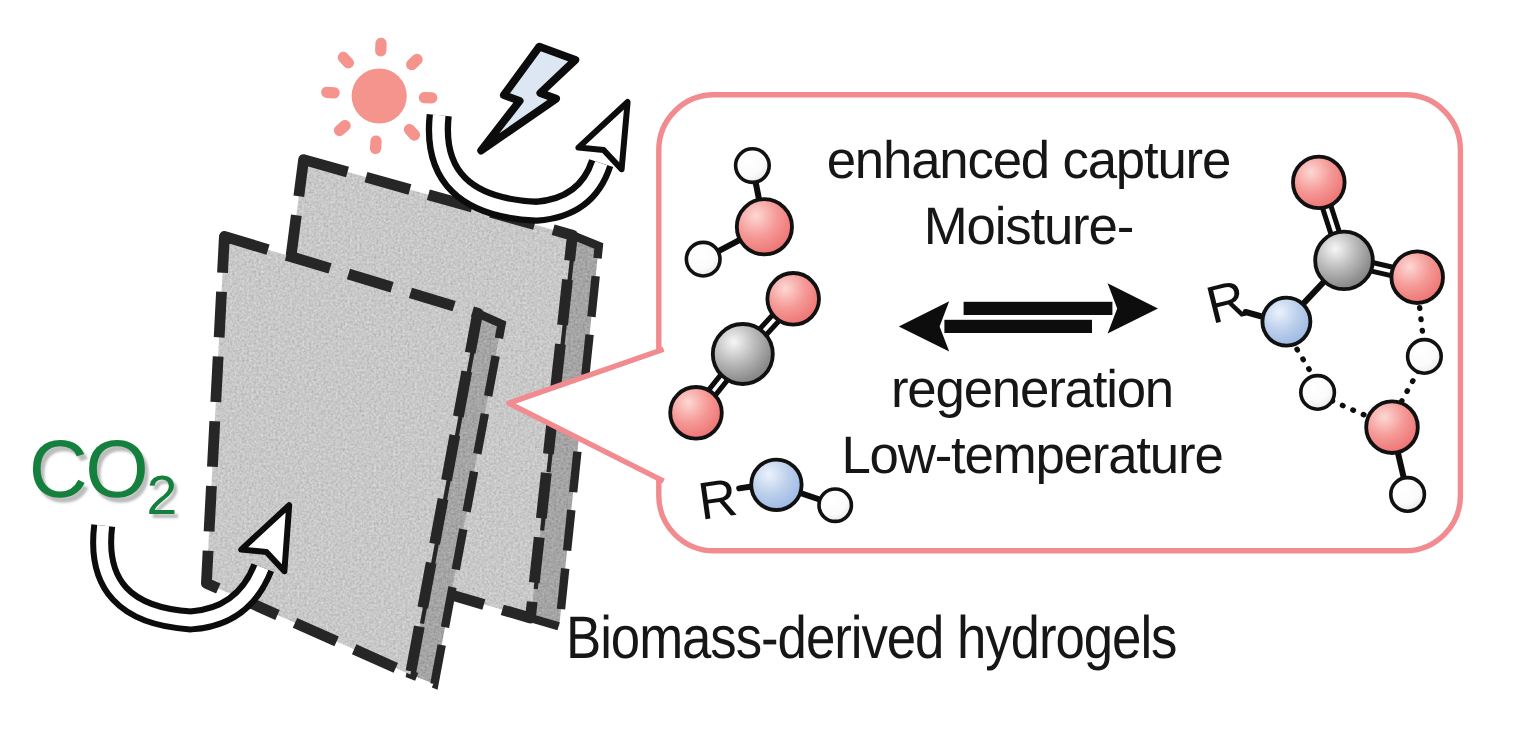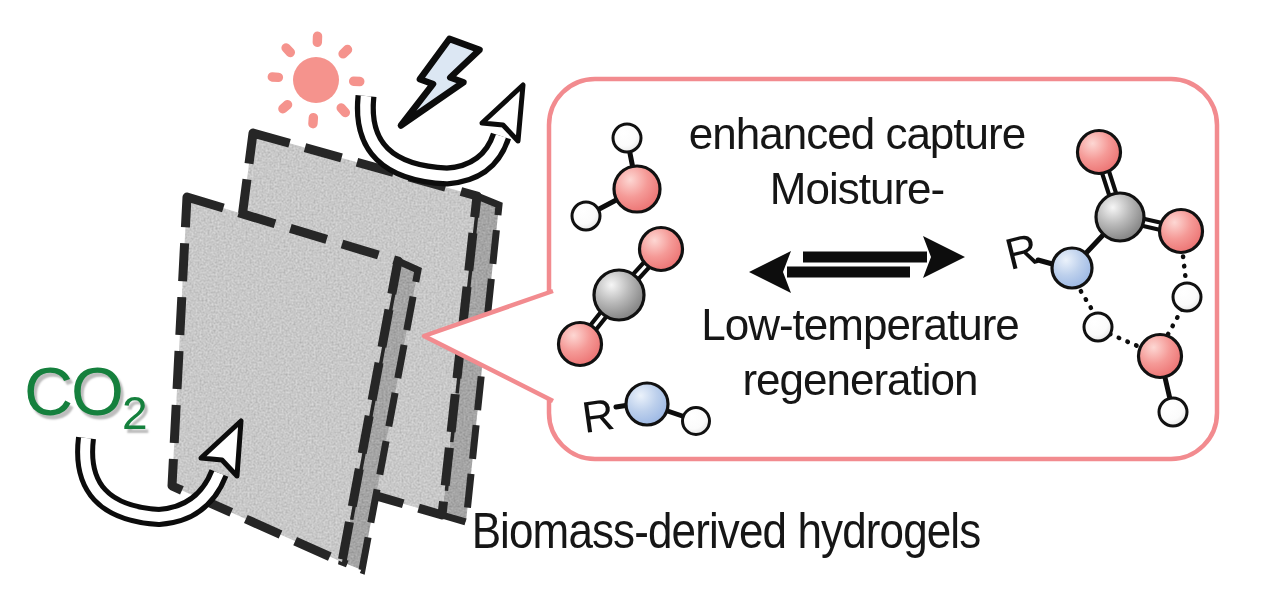--- a/index.html
+++ b/index.html
@@ -184,17 +184,17 @@
 </svg>
 
 <div class="co2-label"><span>CO</span><span class="sub">2</span></div>
 
 <div class="txt capture-caption">
   <div>enhanced capture</div>
   <div>Moisture-</div>
 </div>
 
 <div class="txt regen-caption">
+  <div>regeneration</div>
   <div>Low-temperature</div>
-  <div>regeneration</div>
 </div>
 
 <div class="txt bottom-caption">Biomass-derived hydrogels</div>
 
 </body></html>

